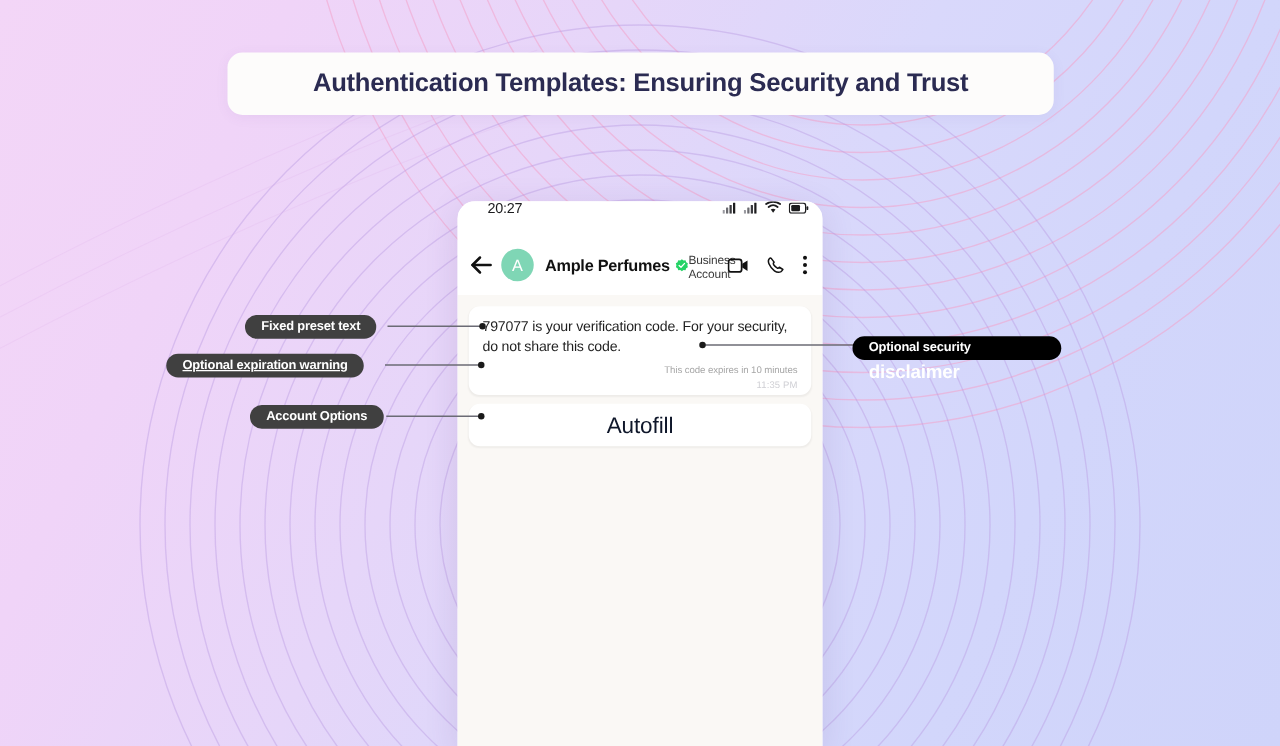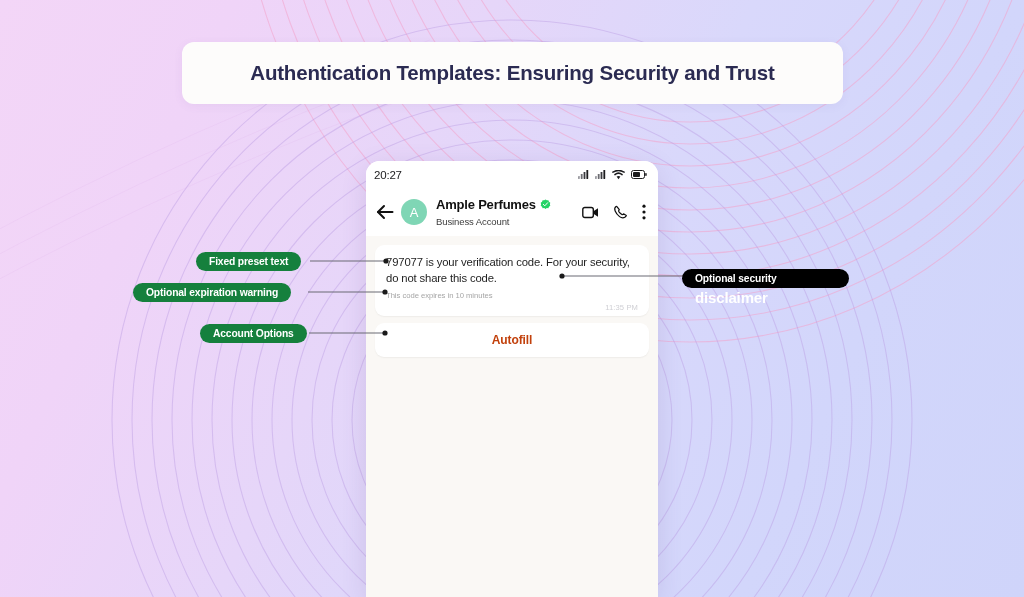--- a/index.html
+++ b/index.html
@@ -22,21 +22,21 @@
         #d9d8fb 58%,
         #d2d6fb 78%,
         #cfd4fa 100%);
   }
   #bg-deco { position:absolute; inset:0; }
 
   
   #title-card {
     position:absolute;
     left:182px; top:42px;
-    width:661px; height:62px;
+    width:661px; height:50px;
     background:#fdfcfb;
     border-radius:12px;
     display:flex; align-items:center; justify-content:center;
     box-shadow:0 2px 10px rgba(120,90,160,0.07);
   }
   #title-card .title-text {
     font-size:20.5px;
     font-weight:bold;
     color:#2b2b52;
     letter-spacing:-0.2px;
@@ -49,43 +49,43 @@
     left:366px; top:161px;
     width:292px; height:436px;
     background:#ffffff;
     border-radius:14px 14px 0 0;
     overflow:hidden;
     box-shadow:0 6px 26px rgba(90,60,130,0.14);
   }
   
   #status-bar {
     height:27px;
-    display:flex; align-items:center;
-    padding:0 11px 0 8px;
+    display:flex; align-items:flex-start;
+    padding:0 11px 0 24px;
     background:#fff;
   }
   #status-time { font-size:11.5px; color:#1c1c1e; font-weight:400; letter-spacing:-0.2px; }
   #status-icons { margin-left:auto; display:flex; align-items:center; gap:6px; }
 
   
   #chat-header {
     height:48px;
     display:flex; align-items:center;
     padding:0 10px 0 9px;
     background:#fff;
   }
   #back-arrow { width:20px; height:20px; flex:0 0 auto; margin-right:6px; cursor:pointer; }
   #avatar {
     width:26px; height:26px; border-radius:50%;
     background:#7fd6b5;
     display:flex; align-items:center; justify-content:center;
     color:#fff; font-size:13px; font-weight:500;
     flex:0 0 auto; margin-right:9px;
   }
-  #contact-block { display:flex; flex-direction:column; min-width:0; }
+  #contact-block { display:flex; flex-direction:row; min-width:0; }
   #contact-name-row { display:flex; align-items:center; gap:4px; }
   #contact-name { font-size:13px; font-weight:bold; color:#111; letter-spacing:-0.2px; white-space:nowrap; }
   #verified-badge { width:11px; height:11px; flex:0 0 auto; }
   #contact-sub { font-size:9.5px; color:#3c3c3c; margin-top:4px; letter-spacing:-0.1px; }
   #header-actions { margin-left:auto; display:flex; align-items:center; gap:14px; padding-right:2px; }
   .hdr-icon { cursor:pointer; display:flex; align-items:center; justify-content:center; }
 
   
   #chat-body {
     background:#faf8f5;
@@ -105,61 +105,62 @@
     line-height:16px;
     color:#1f1f1f;
     letter-spacing:-0.15px;
   }
   #msg-text .code { font-weight:normal; }
   #msg-expiry {
     font-size:7.7px;
     color:#a6a6a6;
     margin-top:5px;
     letter-spacing:-0.05px;
+    text-align:right;
   }
   #msg-time {
     text-align:right;
     font-size:7.6px;
     color:#cfcfd4;
     margin-top:3px;
     letter-spacing:0.1px;
   }
   #autofill-btn {
     margin-top:7px;
     background:#ffffff;
     border-radius:9px;
     height:34px;
     display:flex; align-items:center; justify-content:center;
     box-shadow:0 1px 1.5px rgba(0,0,0,0.05);
     cursor:pointer;
   }
   #autofill-btn .lbl {
-    color:#c2410c;
-    font-size:12px;
-    font-weight:700;
+    color:#0f172a;
+    font-size:18px;
+    font-weight:400;
     letter-spacing:-0.1px;
   }
 
   
   .anno-pill {
     position:absolute;
-    background:#15803d;
+    background:#404040;
     color:#ffffff;
     border-radius:999px;
     font-size:10.3px;
     font-weight:bold;
     letter-spacing:-0.15px;
     display:flex; align-items:center; justify-content:center;
     padding:0 13px;
     height:19px;
     white-space:nowrap;
     z-index:6;
   }
   #anno-fixed-preset { left:196px; top:252px; }
-  #anno-expiration   { left:133px; top:283px; }
+  #anno-expiration   { left:133px; top:283px;text-decoration:underline; }
   #anno-button-opts  { left:200px; top:324px; }
   #anno-security {
     left:682px; top:269px;
     display:block;
     padding:0;
     height:auto;
     background:transparent;
     overflow:visible;
   }
   #anno-security .pill-bg {

